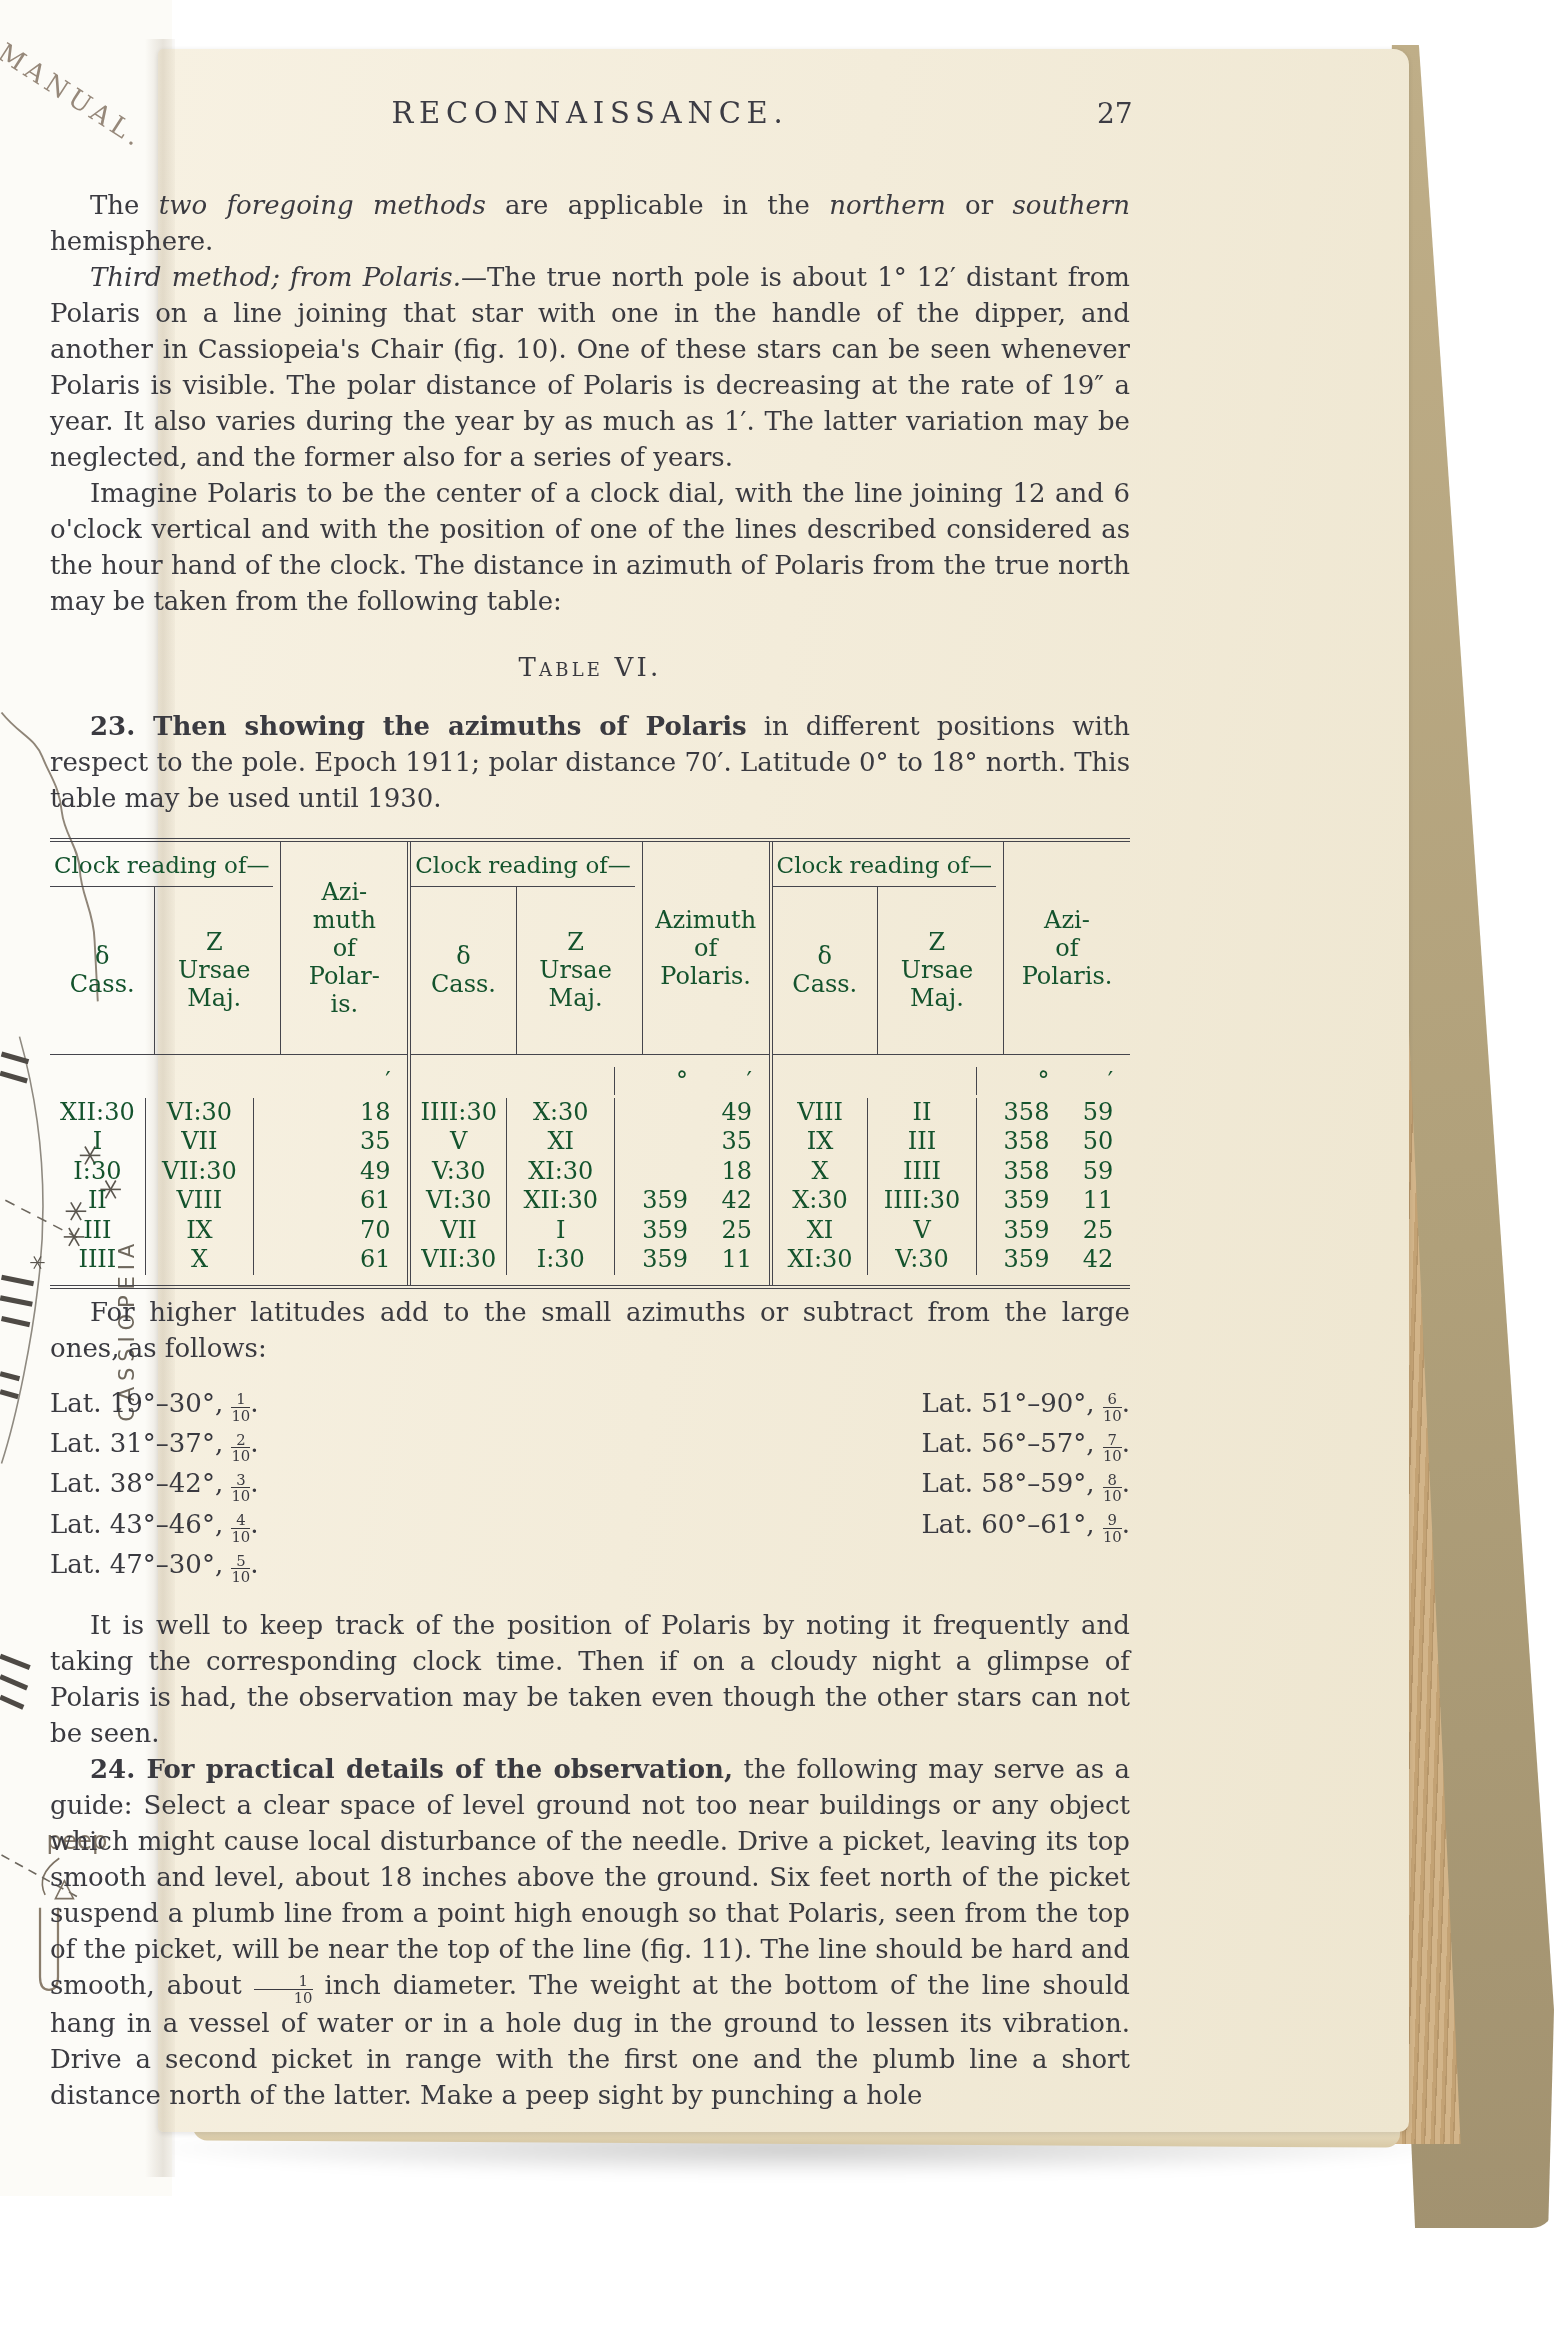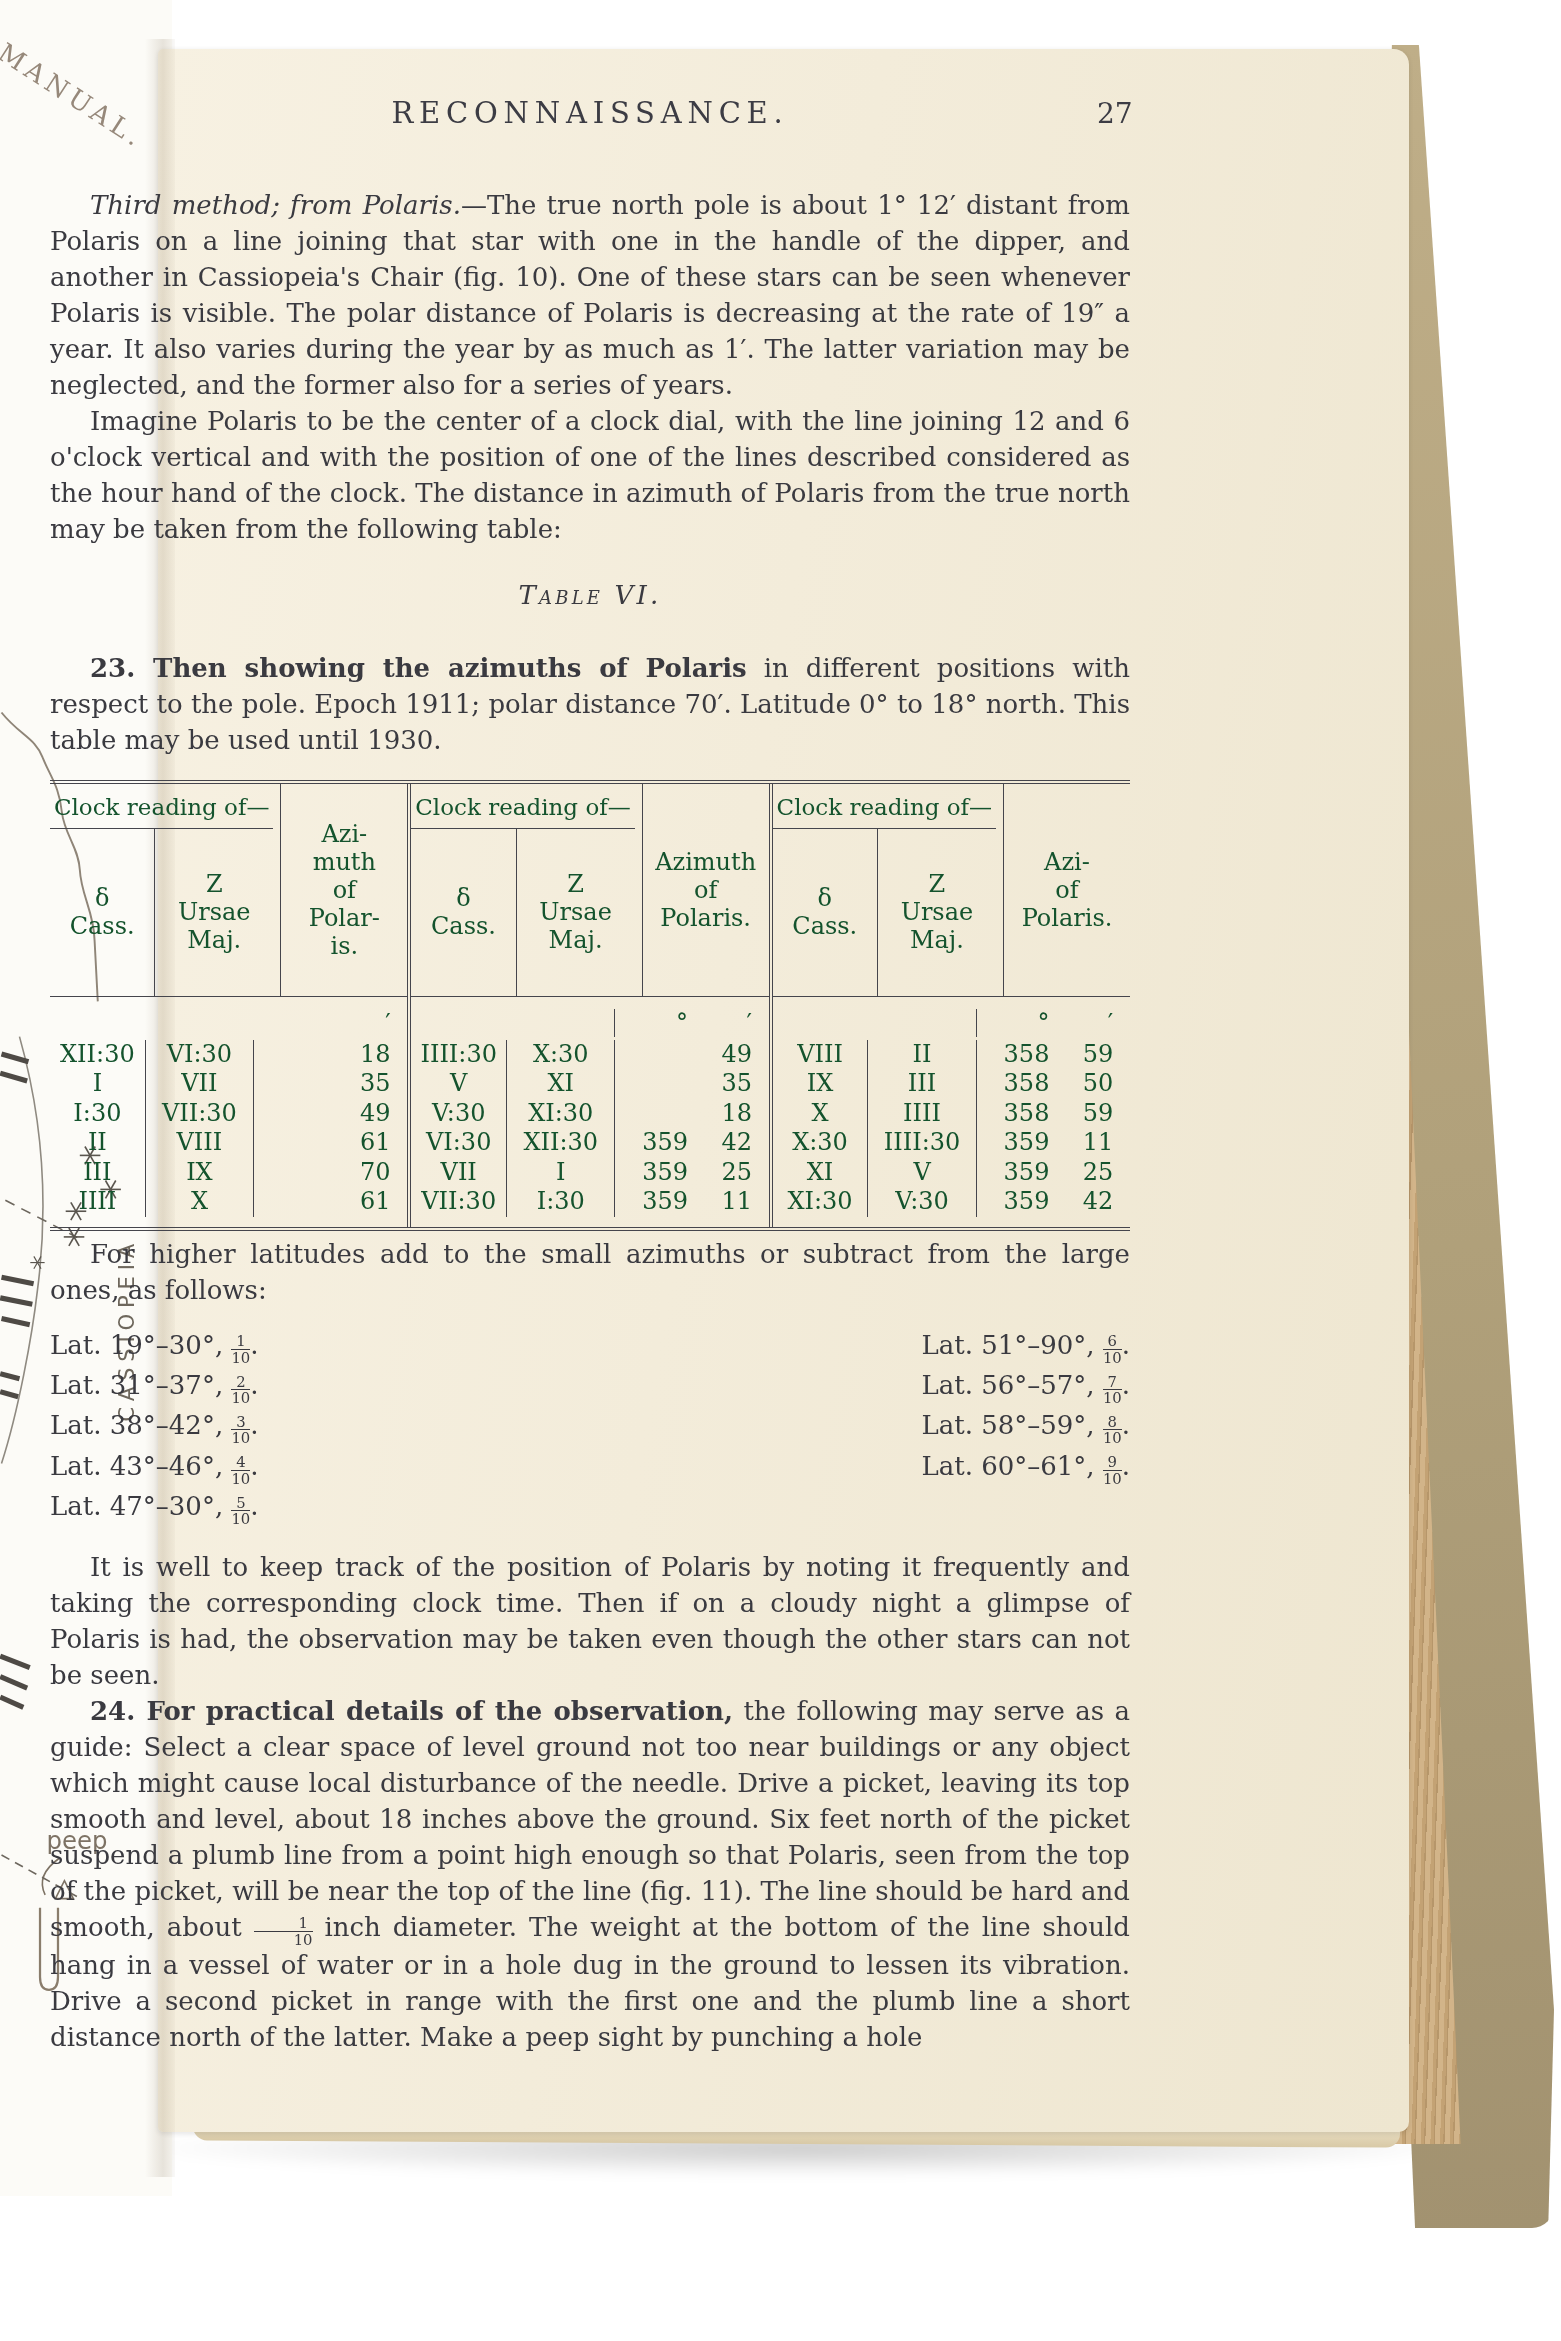--- a/index.html
+++ b/index.html
@@ -33,21 +33,21 @@
   .content{position:absolute;left:50px;top:96px;width:1080px;}
   .page-head{position:relative;text-align:center;height:41px;margin-bottom:50px;}
   .page-title{font-size:29px;letter-spacing:5.8px;color:#3c3c44;}
   .page-num{position:absolute;right:-2.6px;top:1.3px;font-size:28px;color:#3c3c44;}
 
   .bodytext{margin:0;font-size:26px;line-height:36px;text-align:justify;text-indent:40px;color:#3a3a40;}
   em{font-style:italic;}
   .b{font-weight:bold;}
 
   .table-title{text-align:center;font-variant:small-caps;font-size:26px;letter-spacing:3.2px;
-    margin:33px 0 40px 0;color:#3a3a40;font-style:italic;}
+    margin:33px 0 26px 0;color:#3a3a40;}
 
   
   .azitable{display:flex;margin-top:22px;border-top:4.5px double #45454c;border-bottom:4.5px double #45454c;
     font-size:24px;color:#14532d;}
   .tg{flex:1;display:flex;flex-direction:column;}
   .tg + .tg{border-left:4.5px double #45454c;}
   .tg-head{display:flex;min-height:212px;border-bottom:1.3px solid #45454c;}
   .clockcols{flex:3.2;display:flex;flex-direction:column;}
   .ctitle{text-align:center;padding:10.3px 3.9px 7.7px 3.9px;border-bottom:1.3px solid #45454c;white-space:nowrap;font-size:23px;}
   .csub{flex:1;display:flex;}
@@ -141,20 +141,21 @@
     <path d="M 62 1922 L 62 2030 Q 62 2050 76 2050 Q 90 2050 90 2030 L 90 1922" fill="none" stroke="#8a7d6c" stroke-width="3.5"></path>
   </svg>
 
   <div class="content">
 
     <div class="page-head">
       <span class="page-title">RECONNAISSANCE.</span>
       <span class="page-num">27</span>
     </div>
 
+    <p class="bodytext"><span>The </span><em>two foregoing methods</em><span> are applicable in the </span><em>northern</em><span> or </span><em>southern</em><span> hemisphere.</span></p>
 
     <p class="bodytext"><em>Third method; from Polaris.</em><span>—The true north pole is about 1° 12′ distant from Polaris on a line joining that star with one in the handle of the dipper, and another in Cassiopeia's Chair (fig. 10). One of these stars can be seen whenever Polaris is visible. The polar distance of Polaris is decreasing at the rate of 19″ a year. It also varies during the year by as much as 1′. The latter variation may be neglected, and the former also for a series of years.</span></p>
 
     <p class="bodytext"><span>Imagine Polaris to be the center of a clock dial, with the line joining 12 and 6 o'clock vertical and with the position of one of the lines described considered as the hour hand of the clock. The distance in azimuth of Polaris from the true north may be taken from the following table:</span></p>
 
     <div class="table-title">Table VI.</div>
 
     <p class="bodytext"><span class="b">23. </span><span class="b">Then showing the azimuths of Polaris</span><span> in different positions with respect to the pole.  Epoch 1911; polar distance 70′.  Latitude 0° to 18° north.  This table may be used until 1930.</span></p>
 
     <div class="azitable">

